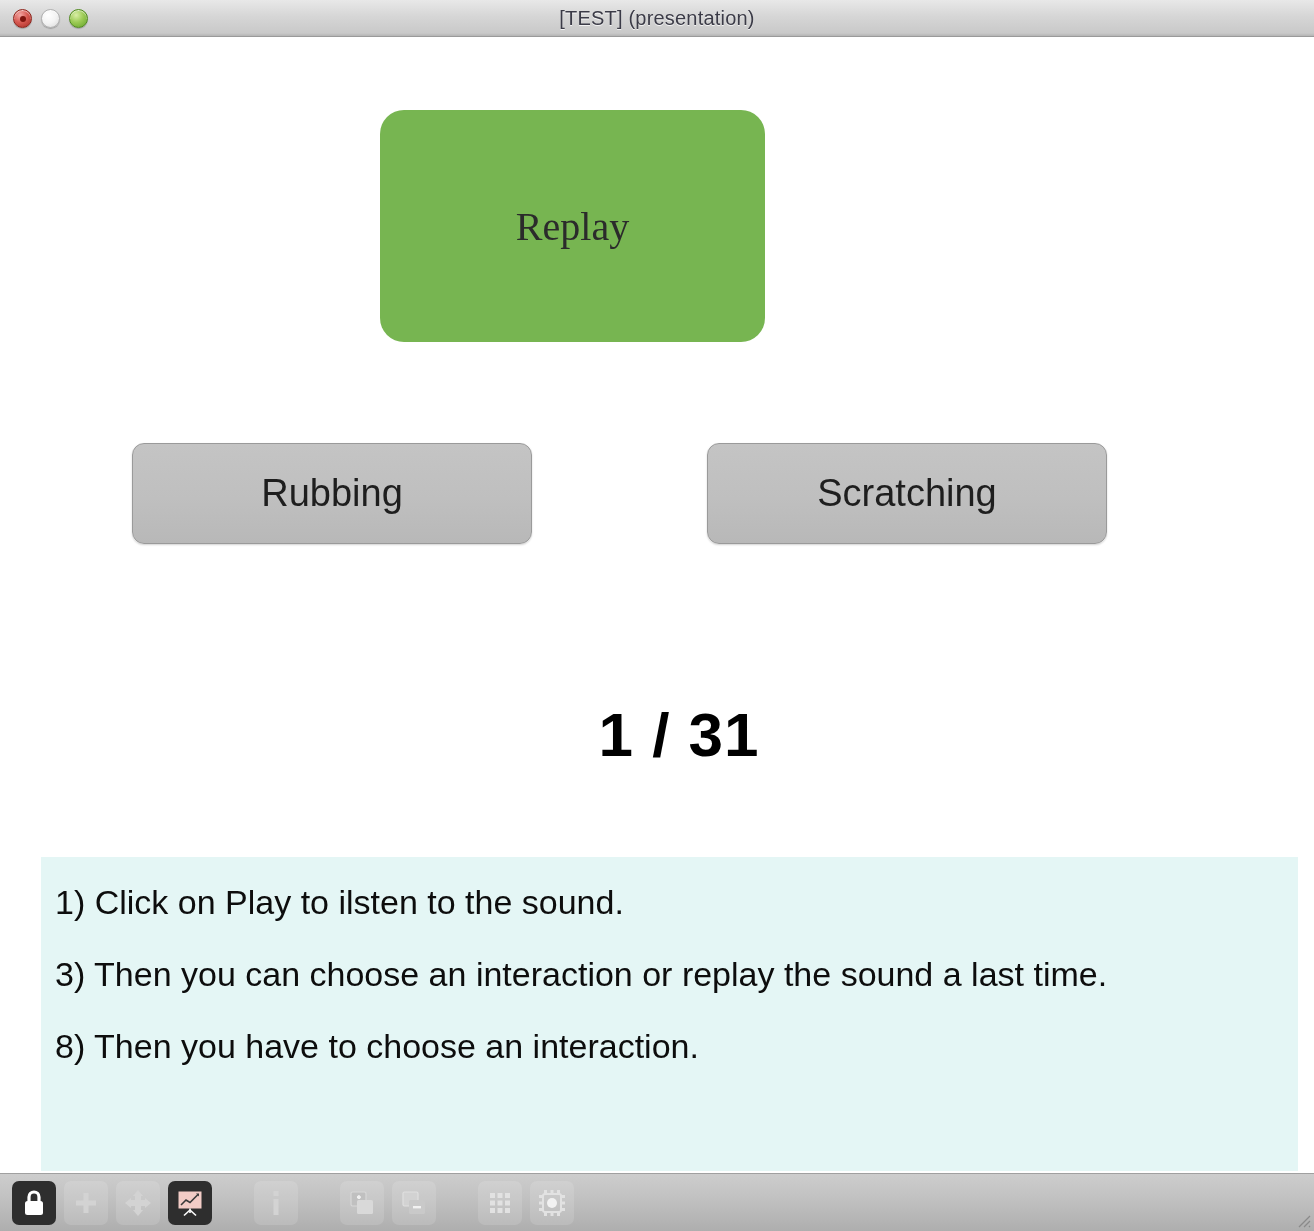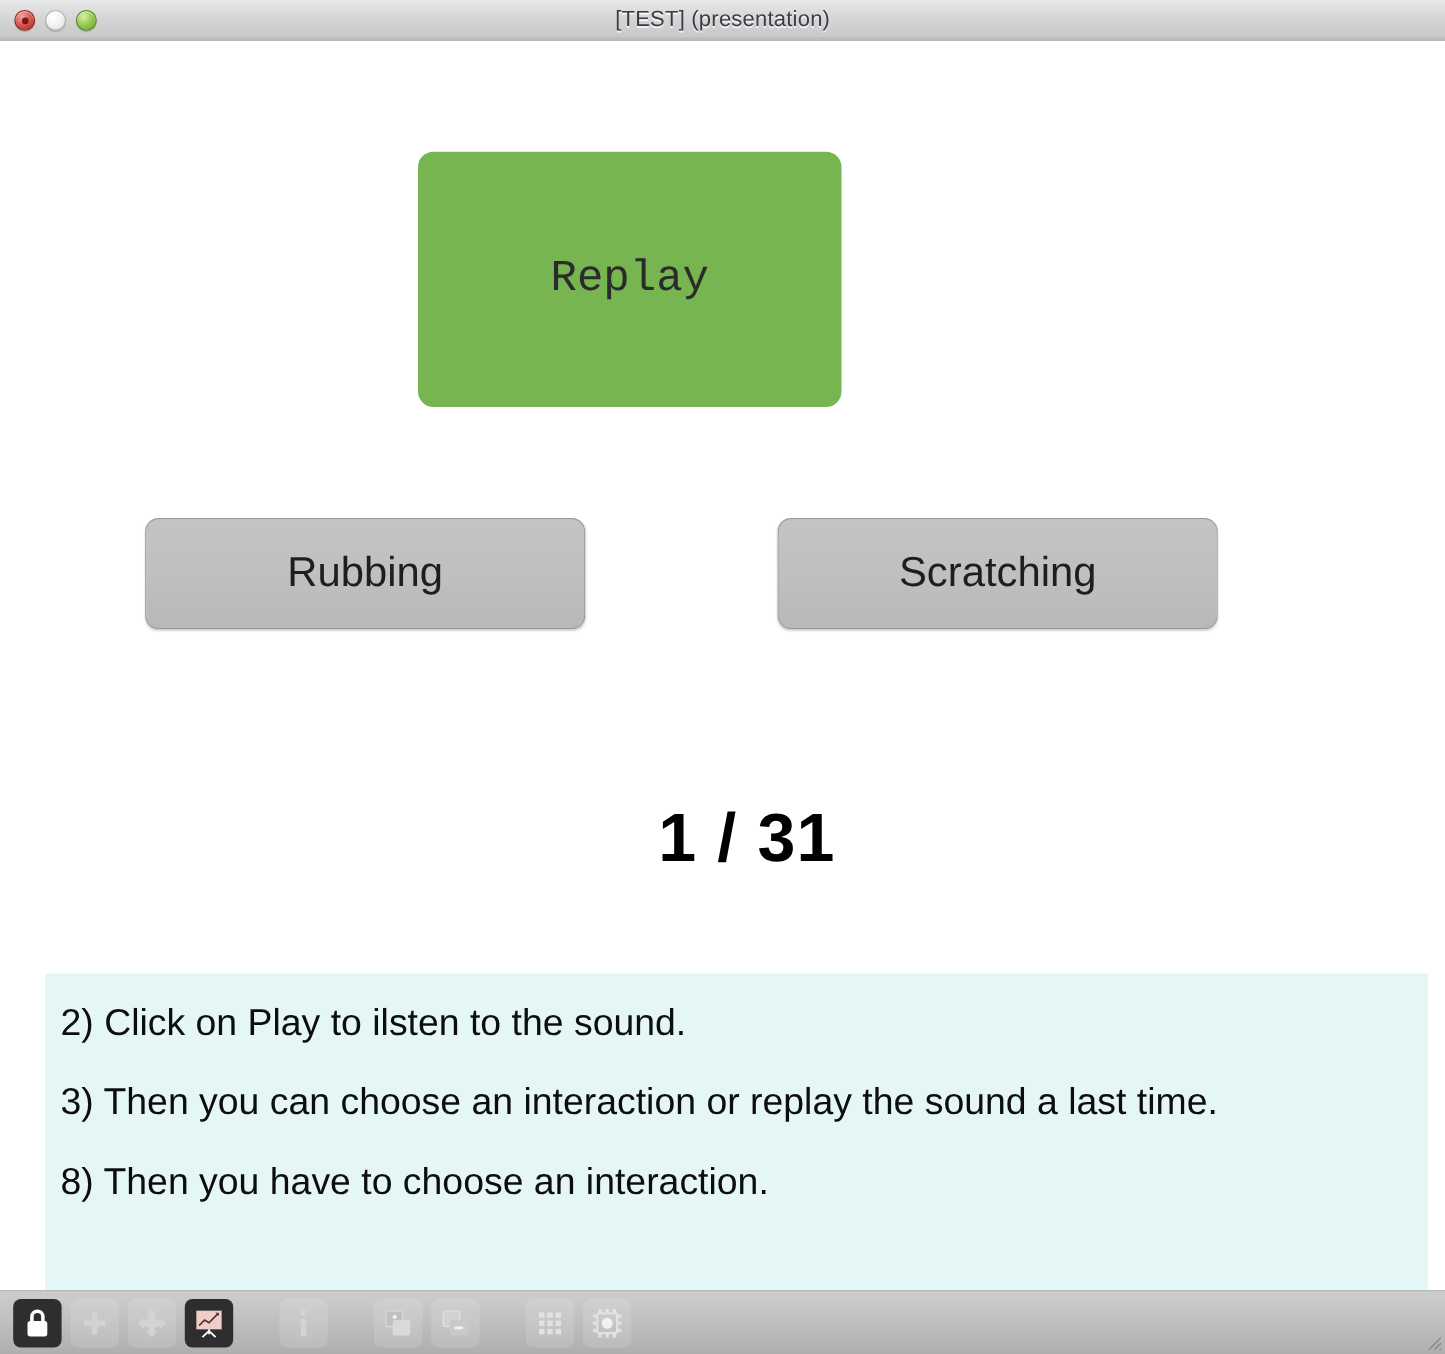--- a/index.html
+++ b/index.html
@@ -12,21 +12,20 @@
     font-family: "Liberation Sans", sans-serif;
   }
 
   #window {
     position: relative;
     width: 1314px;
     height: 1231px;
     background: #ffffff;
     display: flex;
     flex-direction: column;
-    gap: 28px;
   }
 
   
   #titlebar {
     position: relative;
     height: 37px;
     flex: 0 0 37px;
     background: linear-gradient(to bottom, #e8e8e8 0%, #d6d6d6 45%, #c9c9c9 92%, #b4b4b4 100%);
     border-bottom: 1px solid #9a9a9a;
     display: flex;
@@ -83,22 +82,22 @@
   
   #replay-button {
     position: absolute;
     left: 380px;
     top: 73px;
     width: 385px;
     height: 232px;
     background: #76b css;
     background: #77b551;
     border: none;
-    border-radius: 14px;
-    font-family: Liberation Mono, monospace;
+    border-radius: 24px;
+    font-family: Liberation Serif, serif;
     font-size: 40px;
     color: #2b2b2b;
     cursor: pointer;
     display: flex;
     align-items: center;
     justify-content: center;
   }
 
   
   .choice-button {
@@ -211,21 +210,21 @@
 
     <div id="replay-button" style="background: rgb(119, 181, 81);">Replay</div>
 
     <div id="scratching-button" class="choice-button">Scratching</div>
 
     <div id="rubbing-button" class="choice-button">Rubbing</div>
 
     <div id="counter">1 / 31</div>
 
     <div id="instructions-panel" style="background: rgb(228, 246, 245);">
-      <div class="instruction-line">2) Click on Play to ilsten to the sound.</div>
+      <div class="instruction-line">1) Click on Play to ilsten to the sound.</div>
       <div class="instruction-line">3) Then you can choose an interaction or replay the sound a last time.</div>
       <div class="instruction-line">8) Then you have to choose an interaction.</div>
     </div>
 
   </div>
 
   <div id="toolbar">
 
     <div class="tb-item active">
       <svg width="26" height="30" viewBox="0 0 26 30">

